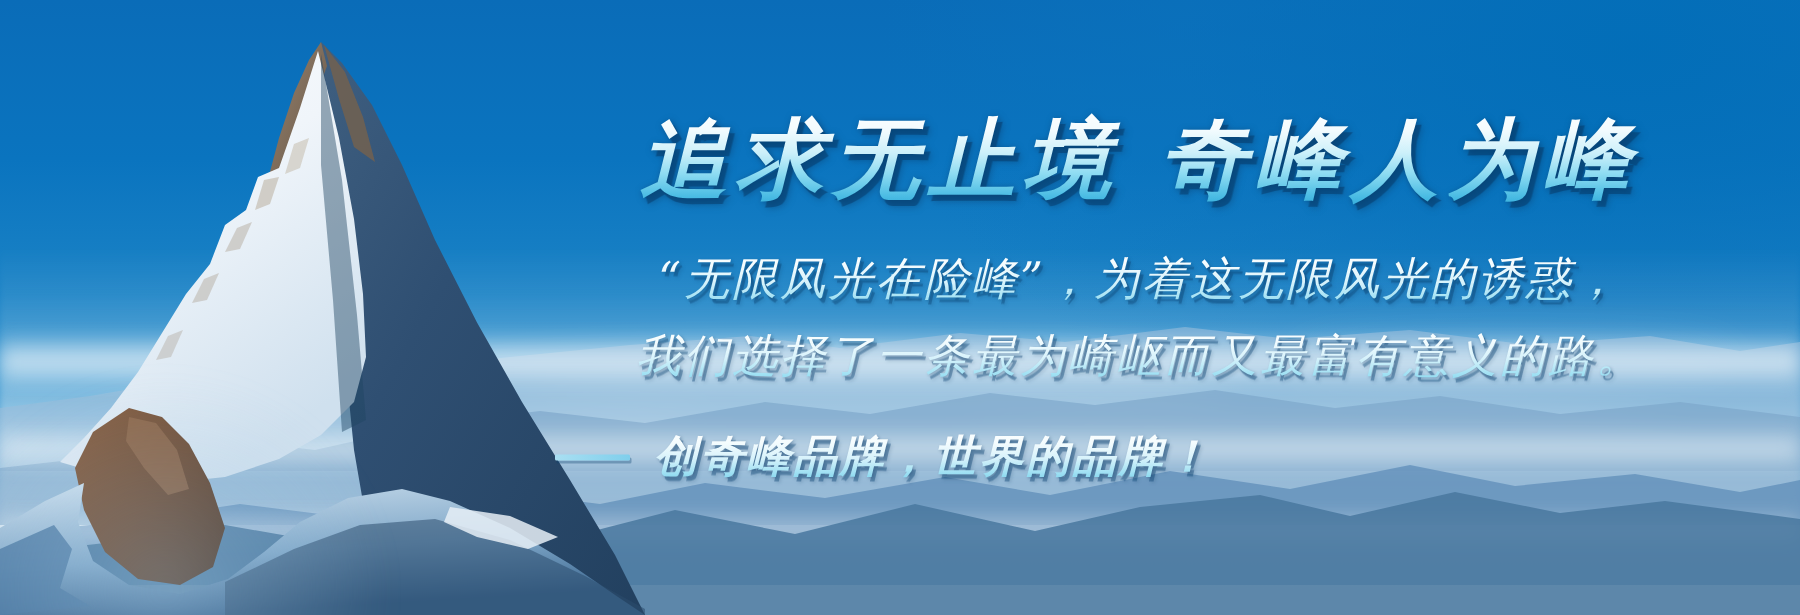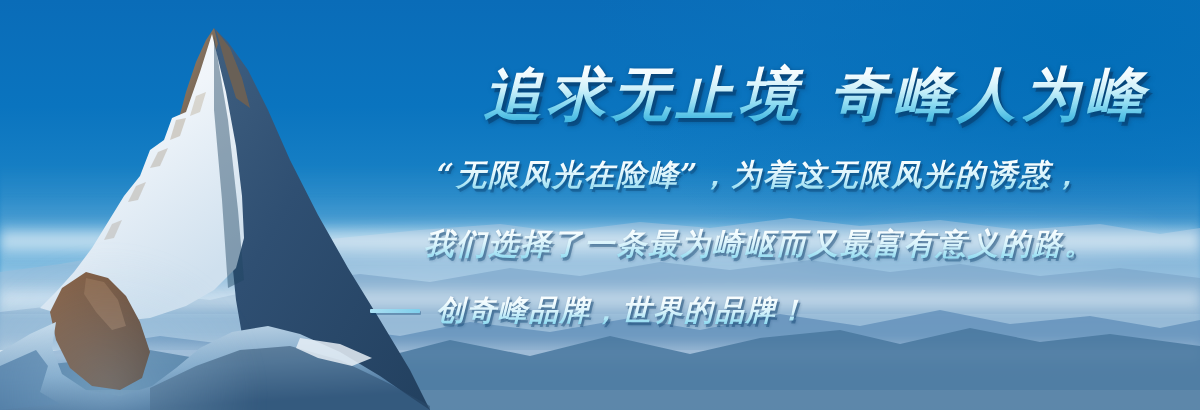--- a/index.html
+++ b/index.html
@@ -118,47 +118,46 @@
       #f2fbfe 22%,
       #ccf0fa 44%,
       #8fdcf2 64%,
       #4cbde4 86%,
       #2ba6d8 100%);
     -webkit-background-clip: text;
     background-clip: text;
     color: transparent;
     -webkit-text-fill-color: transparent;
     filter: drop-shadow(3px 4px 0 rgba(8,60,108,0.55)) drop-shadow(1px 1px 2px rgba(6,44,82,0.5));
-    margin: 0 0 6px 0;
-    text-align: right;
+    margin: 12px 0 6px 0;
   }
 
   .body-line {
     font-family: "DejaVu Serif", serif;
     font-size: 30px;
     line-height: 1.55;
     font-style: italic;
-    font-weight: 700;
+    font-weight: 400;
     letter-spacing: 2px;
     white-space: nowrap;
     background: linear-gradient(to bottom,
       #ffffff 0%,
       #f4fcfe 26%,
       #d6f2fb 52%,
       #9ee0f3 76%,
       #63c8e8 100%);
     -webkit-background-clip: text;
     background-clip: text;
     color: transparent;
     -webkit-text-fill-color: transparent;
     filter: drop-shadow(2px 3px 0 rgba(10,66,112,0.40)) drop-shadow(1px 1px 1px rgba(8,50,90,0.35));
     margin: 0;
   }
   .body-1 { margin-top: 24px; }
-  .body-2 { margin-top: 22px; }
+  .body-2 { margin-top: 4px; }
 
   .attribution {
     margin-top: 24px;
     display: flex;
     align-items: center;
     justify-content: flex-start;
     gap: 16px;
     padding-right: 4px;
   }
   .attr-dash {

